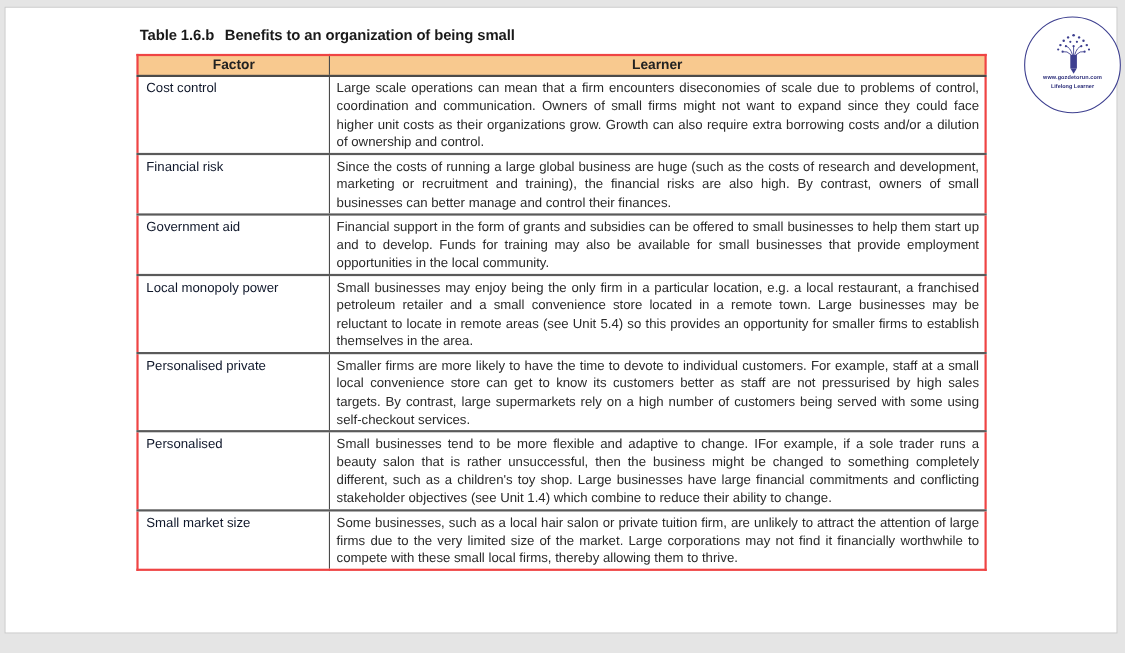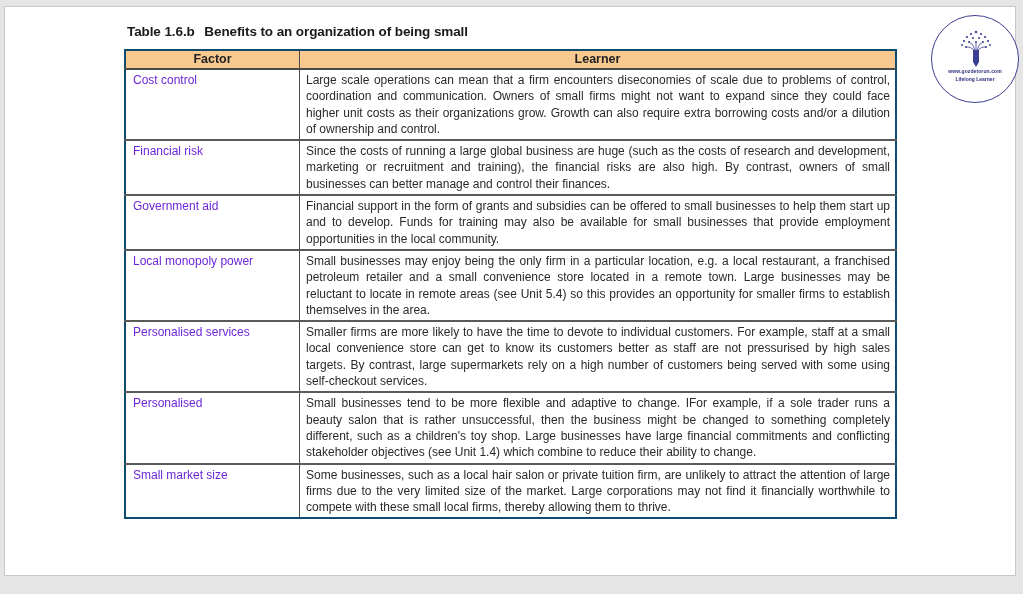--- a/index.html
+++ b/index.html
@@ -27,21 +27,21 @@
     letter-spacing: -0.1px;
     white-space: nowrap;
     text-align: center;
   }
   .caption .num { margin-right: 6px; }
   table.benefits {
     position: absolute;
     left: 124px; top: 49px;
     width: 773px;
     border-collapse: collapse;
-    border: 2px solid #0c4a6e;
+    border: 2px solid #ef4444;
     font-size: 12px;
     color: #2a2a2a;
     line-height: 16.3px;
   }
   table.benefits th {
     background: #f8c98f;
     font-weight: bold;
     font-size: 12.5px;
     color: #222;
     height: 17px;
@@ -50,21 +50,21 @@
     border-bottom: 2px solid #4a4a4a;
     text-align: center;
   }
   table.benefits th.col-factor { width: 173px; }
   table.benefits td {
     border: 1px solid #4a4a4a;
     border-top: 2px solid #5a5a5a;
     vertical-align: top;
     padding: 2px 5px 2px 6px;
   }
-  table.benefits td.factor { padding-left: 7px; color: #6d28d9; border-radius: 11px; }
+  table.benefits td.factor { padding-left: 7px; color: #0f172a; border-radius: 11px; }
   table.benefits td.benefit { text-align: justify; }
   .logo {
     position: absolute;
     left: 926px; top: 8px;
     width: 88px; height: 88px;
     border-radius: 50%;
     border: 1.5px solid #3d3f8f;
     box-sizing: border-box;
     background: #fff;
   }
@@ -141,21 +141,21 @@
     </tr>
     <tr>
       <td class="factor">Government aid</td>
       <td class="benefit">Financial support in the form of grants and subsidies can be offered to small businesses to help them start up and to develop. Funds for training may also be available for small businesses that provide employment opportunities in the local community.</td>
     </tr>
     <tr>
       <td class="factor">Local monopoly power</td>
       <td class="benefit">Small businesses may enjoy being the only firm in a particular location, e.g. a local restaurant, a franchised petroleum retailer and a small convenience store located in a remote town. Large businesses may be reluctant to locate in remote areas (see Unit 5.4) so this provides an opportunity for smaller firms to establish themselves in the area.</td>
     </tr>
     <tr>
-      <td class="factor">Personalised services</td>
+      <td class="factor">Personalised private</td>
       <td class="benefit">Smaller firms are more likely to have the time to devote to individual customers. For example, staff at a small local convenience store can get to know its customers better as staff are not pressurised by high sales targets. By contrast, large supermarkets rely on a high number of customers being served with some using self-checkout services.</td>
     </tr>
     <tr>
       <td class="factor">Personalised</td>
       <td class="benefit">Small businesses tend to be more flexible and adaptive to change. IFor example, if a sole trader runs a beauty salon that is rather unsuccessful, then the business might be changed to something completely different, such as a children's toy shop. Large businesses have large financial commitments and conflicting stakeholder objectives (see Unit 1.4) which combine to reduce their ability to change.</td>
     </tr>
     <tr>
       <td class="factor">Small market size</td>
       <td class="benefit">Some businesses, such as a local hair salon or private tuition firm, are unlikely to attract the attention of large firms due to the very limited size of the market. Large corporations may not find it financially worthwhile to compete with these small local firms, thereby allowing them to thrive.</td>
     </tr>

